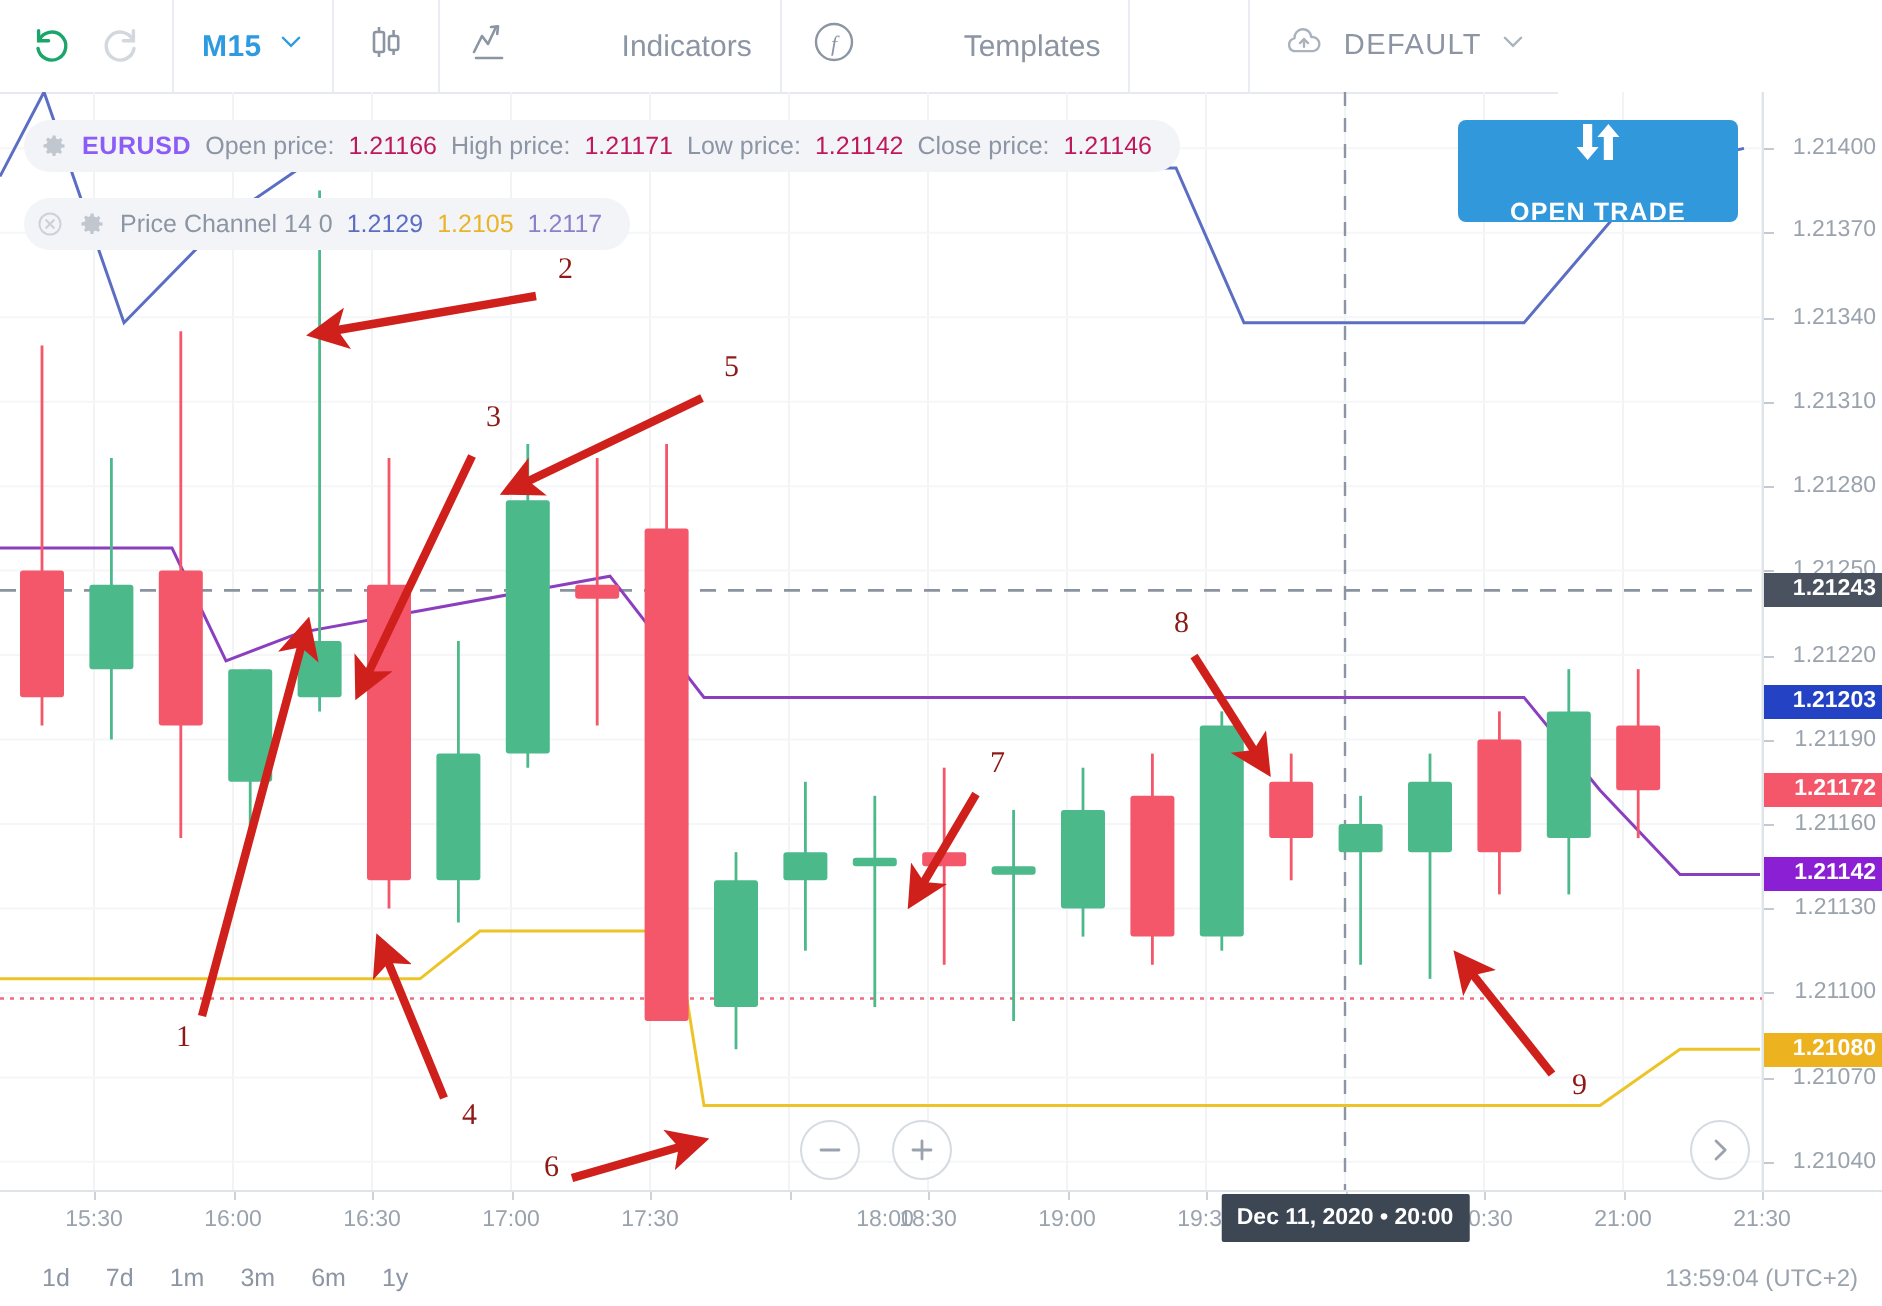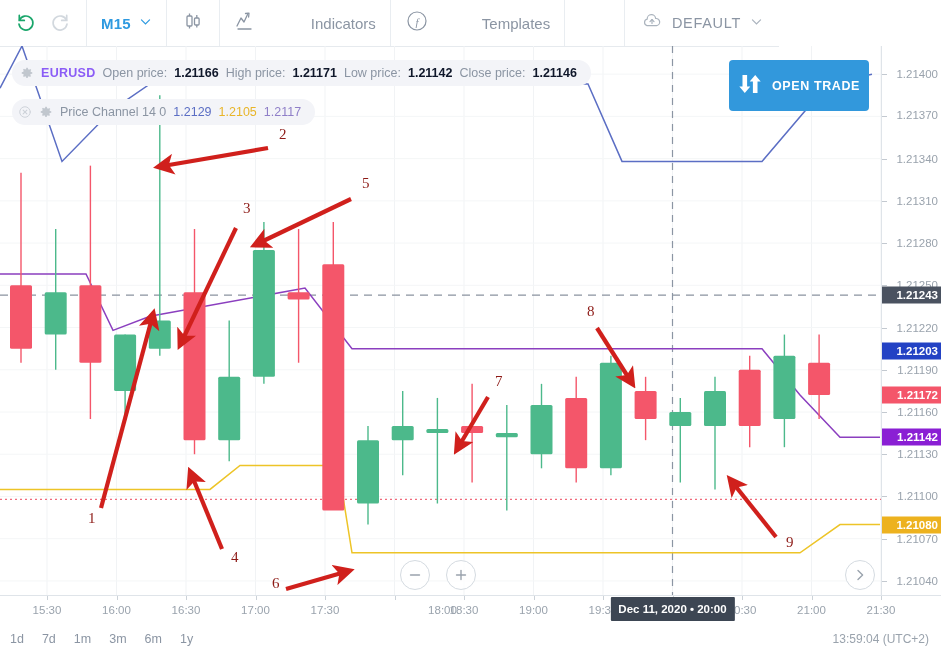--- a/index.html
+++ b/index.html
@@ -44,40 +44,40 @@
   .t-badge{position:absolute;top:1px;height:24px;line-height:24px;background:#3d4653;
     color:#fff;font-size:11.5px;font-weight:bold;padding:0 8px;border-radius:1px;
     transform:translateX(-50%);white-space:nowrap;}
 
   
   .chip{position:absolute;display:flex;align-items:center;height:26px;
     background:#f3f4f8;border-radius:13px;padding:0 14px 0 8px;box-sizing:border-box;
     font-size:12.5px;white-space:nowrap;gap:7px;}
   .chip .sym{font-weight:bold;color:#8b5cf6;letter-spacing:.3px;}
   .chip .fld{color:#8b95a3;}
-  .chip .val-red{color:#0f172a;font-weight:bold;}
+  .chip .val-red{color:#be185d;}
   .gear{width:14px;height:14px;flex:none;opacity:.55;}
   .closeic{width:14px;height:14px;flex:none;opacity:.5;}
 
   
   .open-trade{position:absolute;left:729px;top:60px;width:140px;height:51px;
     background:#3298dc;border-radius:4px;display:flex;align-items:center;
-    justify-content:center;gap:10px;cursor:pointer;}
+    justify-content:center;gap:10px;cursor:pointer;flex-direction:column;}
   .open-trade .lbl{color:#fff;font-size:12.5px;font-weight:bold;letter-spacing:.6px;}
 
   
   .rbtn{position:absolute;width:28px;height:28px;border-radius:50%;
     border:1px solid #d5dbe1;background:rgba(255,255,255,.72);
     display:flex;align-items:center;justify-content:center;cursor:pointer;}
   .rbtn svg{display:block;}
 
   
   .footer{position:absolute;left:0;top:625px;width:941px;height:28px;background:#fff;
     display:flex;align-items:center;}
-  .range-list{display:flex;gap:0;padding-left:1px;}
+  .range-list{display:flex;gap:0;padding-left:1px;margin-left:11px;}
   .range-item{color:#8b95a3;font-size:12.5px;padding:0 9px;cursor:pointer;}
   .clock{position:absolute;right:12px;color:#9aa3ad;font-size:12px;}
 
   svg.overlay{position:absolute;left:0;top:0;}
 </style>
 </head>
 <body>
 
 <div id="app">
 

